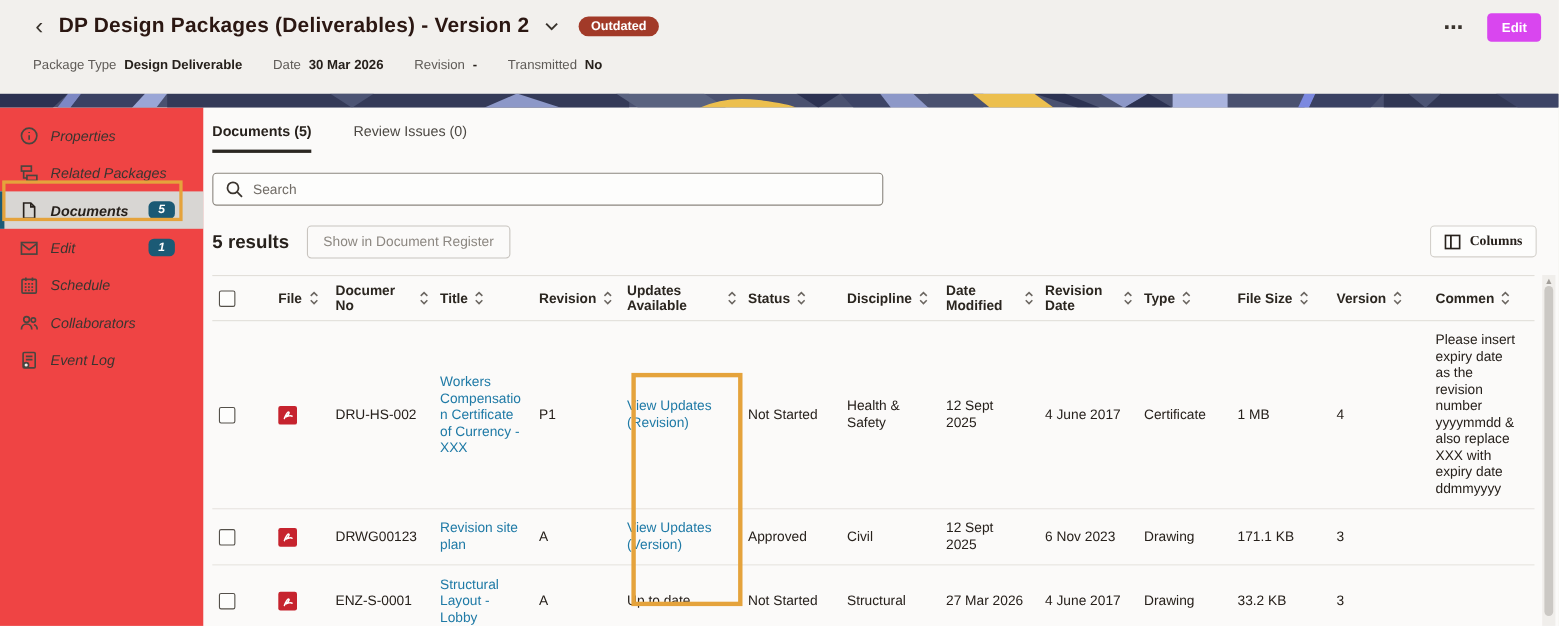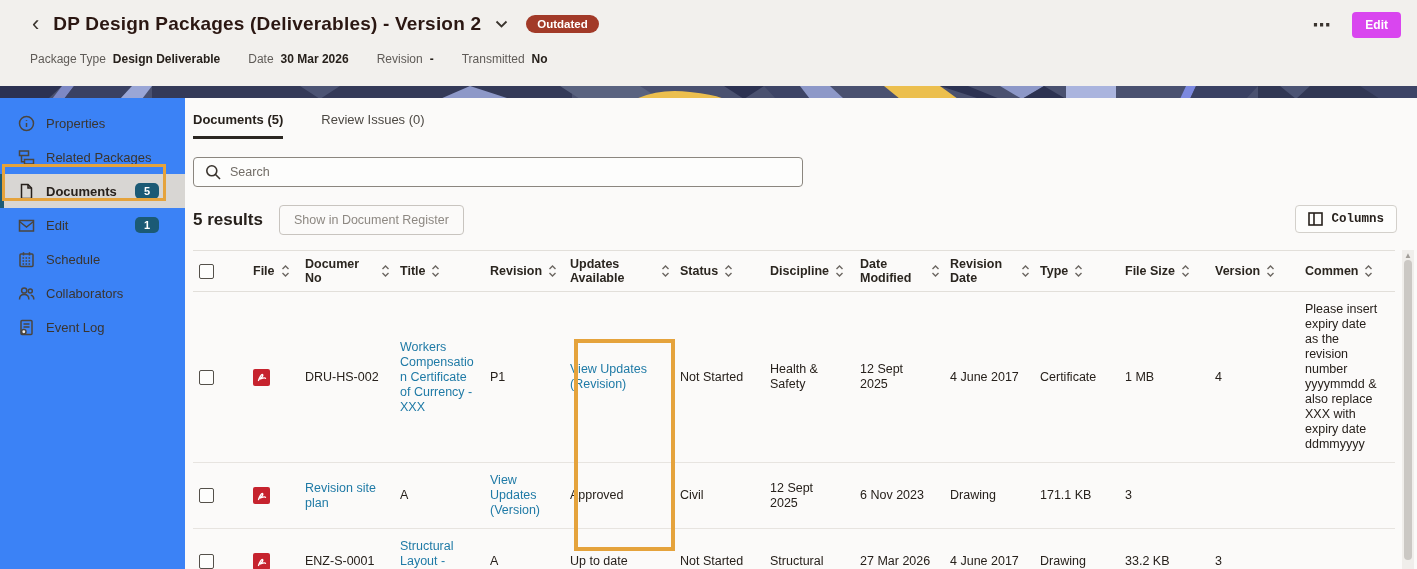--- a/index.html
+++ b/index.html
@@ -20,21 +20,21 @@
   .more { font-size:18px; font-weight:700; color:#3a342e; letter-spacing:2px; cursor:pointer; }
   .btn-edit { background:#d946ef; color:#fff; font-size:12px; font-weight:700;
     border:none; border-radius:4px; padding:6px 13px; cursor:pointer; }
   .meta { position:absolute; top:52px; left:30px; display:flex; gap:28px; font-size:12px; }
   .meta .pair { display:flex; gap:7px; }
   .meta .lbl { color:#5f5b57; }
   .meta .val { font-weight:700; color:#27211c; }
   
   .banner { position:absolute; top:85px; left:0; width:1417px; height:13px; overflow:hidden; }
   
-  .sidebar { position:absolute; top:98px; left:0; width:185px; height:471px; background:#3b82f6; }
+  .sidebar { position:absolute; top:98px; left:0; width:185px; height:471px; background:#ef4444;font-style:italic; }
   .side-item { position:relative; display:flex; align-items:center; gap:11px; height:34px;
     padding-left:18px; font-size:13px; color:#3a3530; cursor:pointer; }
   .side-item .ico { display:flex; width:17px; justify-content:center; color:#4a453f; }
   .side-item.selected { background:#d8d6d3; font-weight:700; color:#27211c; }
   .sel-bar { position:absolute; left:0; top:0; width:4px; height:34px; background:#1b5a75; }
   .side-badge { position:absolute; right:26px; background:#1b5a75; color:#fff; font-size:11px;
     font-weight:700; padding:2px 9px; border-radius:5px; }
   
   .main { position:absolute; top:98px; left:185px; width:1232px; height:522px; background:#fbfaf9; }
   .tabs { position:absolute; top:14px; left:8px; display:flex; gap:38px; font-size:13px; }
@@ -44,21 +44,21 @@
     border:1px solid #8b867f; border-radius:4px; display:flex; align-items:center; padding:0 11px; gap:9px; }
   .searchbox input { border:none; outline:none; background:transparent; font-size:12.5px;
     color:#27211c; width:100%; font-family:inherit; }
   .searchbox input::placeholder { color:#716c66; }
   .results-row { position:absolute; top:107px; left:8px; display:flex; align-items:center; gap:16px; }
   .results { font-size:17px; font-weight:700; }
   .btn-register { background:transparent; border:1px solid #c8c4bf; border-radius:4px;
     color:#8d8882; font-size:12.5px; padding:7px 14px; cursor:default; font-family:inherit; }
   .btn-columns { position:absolute; top:107px; right:20px; background:#fdfdfc; border:1px solid #d3d0cb;
     border-radius:4px; display:flex; align-items:center; gap:8px; padding:6px 12px; font-size:12.5px;
-    font-weight:700; color:#27211c; cursor:pointer; font-family:Liberation Mono, monospace; }
+    font-weight:700; color:#27211c; cursor:pointer; font-family:Liberation Serif, serif; }
   
   .tbl { position:absolute; top:152px; left:8px; width:1202px; }
   .trow { display:grid;
     grid-template-columns:47px 65px 95px 90px 80px 110px 90px 90px 90px 90px 85px 90px 90px 90px; }
   .thead { border-top:1px solid #e2dfda; border-bottom:1px solid #e2dfda; }
   .th { display:flex; align-items:center; gap:6px; min-height:40px; padding:4px 10px 4px 0;
     font-size:12.5px; font-weight:700; color:#2b2620; line-height:1.15; }
   .sort { flex:0 0 auto; color:#6b6661; display:flex; cursor:pointer; }
   .td { display:flex; align-items:center; padding:10px 14px 10px 0; font-size:12.5px;
     line-height:1.2; color:#27211c; overflow-wrap:anywhere; }
@@ -412,20 +412,21 @@
       <div class="td">
           <span class="cb"></span>
         </div>
       <div class="td pad-l">
           <span class="pdf">
             <svg width="12" height="12" viewBox="0 0 12 12" fill="none" stroke="#fff" stroke-width="1.3" stroke-linecap="round">
               <path d="M2.5 9.5 C3.5 6.5 5.5 3 6.6 3.6 C7.7 4.2 5.2 7.4 3.6 8.3 C5.4 7.2 8.6 6.4 9.5 7.3"></path>
             </svg>
           </span>
         </div>
+      <div class="td">DRWG00123</div>
       <div class="td link">Revision site plan</div>
       <div class="td">A</div>
       <div class="td link">View Updates (Version)</div>
       <div class="td">Approved</div>
       <div class="td">Civil</div>
       <div class="td" style="padding-right:24px">12 Sept 2025</div>
       <div class="td">6 Nov 2023</div>
       <div class="td">Drawing</div>
       <div class="td">171.1 KB</div>
       <div class="td">3</div>

